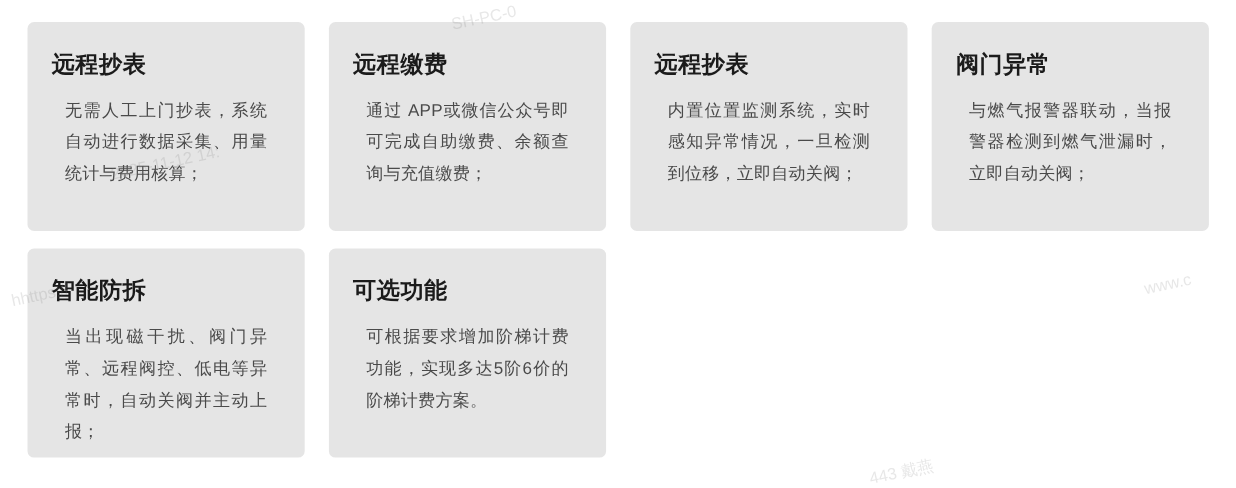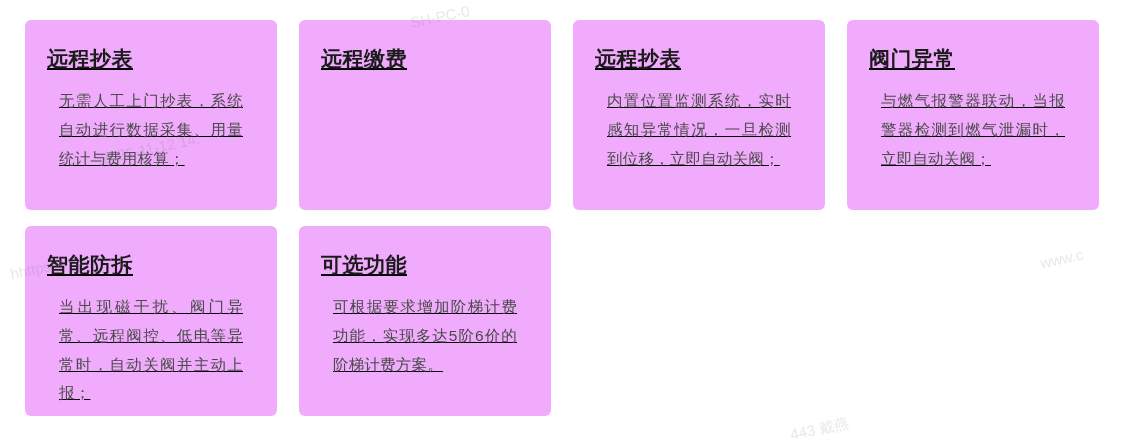--- a/index.html
+++ b/index.html
@@ -27,26 +27,25 @@
     left: 25px;
     top: 20px;
     width: 1074px;
     display: grid;
     grid-template-columns: repeat(4, 252px);
     grid-template-rows: 190px 190px;
     column-gap: 22px;
     row-gap: 16px;
   }
   .card {
-    background: #f0abfc;
+    background: #e5e5e5;
     border-radius: 6px;
     padding: 26px 22px 0 22px;
     box-sizing: border-box;
     overflow: hidden;
-    text-decoration: underline;
   }
   .card-title {
     font-size: 21px;
     font-weight: bold;
     color: #1b1b1b;
     letter-spacing: 0.5px;
     line-height: 1.2;
     margin: 0 0 16px 0;
   }
   .card-body {
@@ -88,20 +87,21 @@
   <div class="grid">
 
     <div class="card">
       <div class="card-title">远程抄表</div>
       <div class="card-body">无需人工上门抄表，系统自动进行数据采集、用量统计与费用核算；</div>
     </div>
 
 
     <div class="card">
       <div class="card-title">远程缴费</div>
+      <div class="card-body">通过 APP或微信公众号即可完成自助缴费、余额查询与充值缴费；</div>
     </div>
 
     <div class="card">
       <div class="card-title">远程抄表</div>
       <div class="card-body">内置位置监测系统，实时感知异常情况，一旦检测到位移，立即自动关阀；</div>
     </div>
 
     <div class="card">
       <div class="card-title">阀门异常</div>
       <div class="card-body">与燃气报警器联动，当报警器检测到燃气泄漏时，立即自动关阀；</div>

